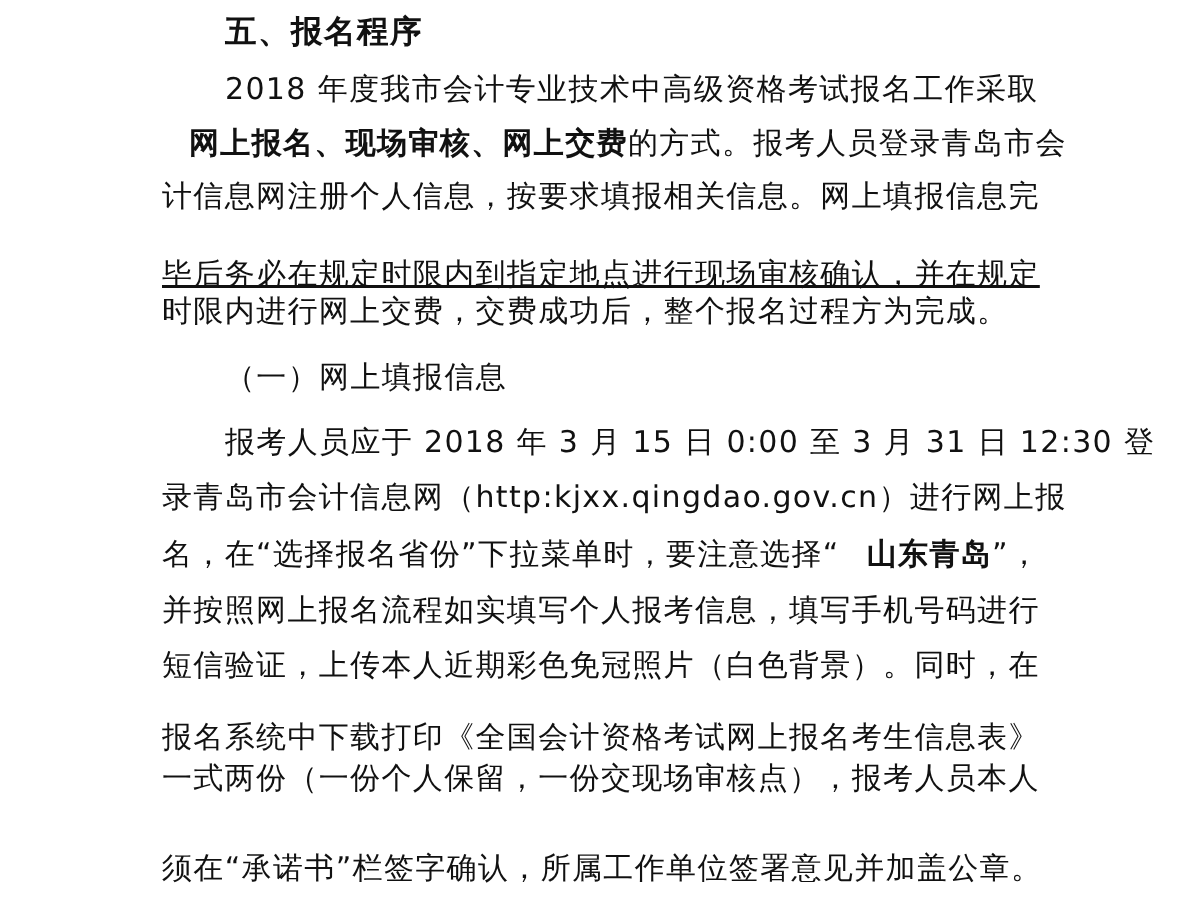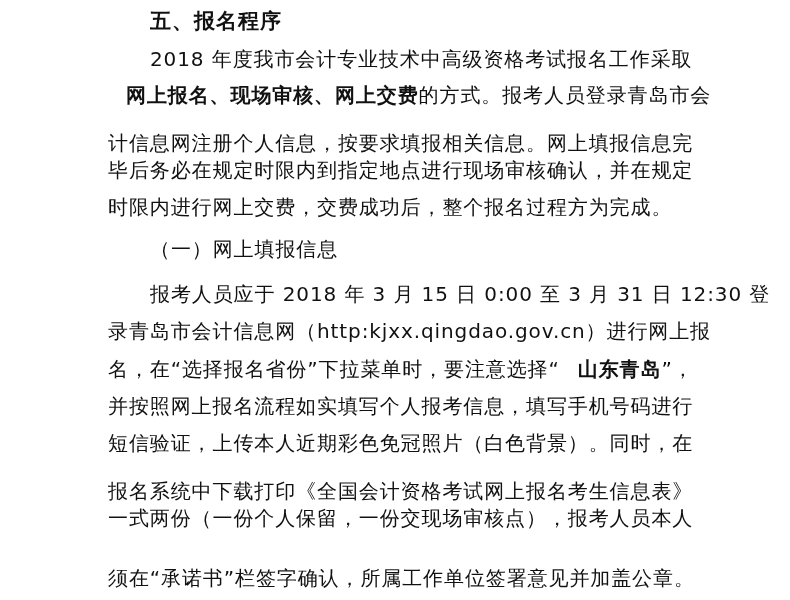--- a/index.html
+++ b/index.html
@@ -15,25 +15,25 @@
   b { font-weight: bold; margin-left: 18px; }
 </style>
 </head>
 <body>
 
 <div class="page">
   <div class="line indent h1" style="top:6px;">五、报名程序</div>
 
   <div class="line indent justify" style="top:44px;">2018 年度我市会计专业技术中高级资格考试报名工作采取</div>
   <div class="line justify" style="top:80px;"><b>网上报名、现场审核、网上交费</b><span>的方式。报考人员登录青岛市会</span></div>
-  <div class="line justify" style="top:128px;">计信息网注册个人信息，按要求填报相关信息。网上填报信息完</div>
-  <div class="line justify" style="top:155px;">毕后务必在规定时限内到指定地点进行现场审核确认，并在规定</div>
+  <div class="line justify" style="top:118px;font-family:Liberation Mono, monospace;">计信息网注册个人信息，按要求填报相关信息。网上填报信息完</div>
+  <div class="line justify" style="top:167px;text-decoration:underline;">毕后务必在规定时限内到指定地点进行现场审核确认，并在规定</div>
   <div class="line" style="top:192px;">时限内进行网上交费，交费成功后，整个报名过程方为完成。</div>
 
-  <div class="line indent" style="top:236px;font-family:Liberation Mono, monospace;">（一）网上填报信息</div>
+  <div class="line indent" style="top:236px;">（一）网上填报信息</div>
 
   <div class="line indent justify" style="top:279px;">报考人员应于 2018 年 3 月 15 日 0:00 至 3 月 31 日 12:30 登</div>
   <div class="line justify" style="top:316px;">录青岛市会计信息网（http:kjxx.qingdao.gov.cn）进行网上报</div>
   <div class="line justify" style="top:354px;"><span>名，在“选择报名省份”下拉菜单时，要注意选择“</span><b>山东青岛</b><span>”，</span></div>
   <div class="line justify" style="top:391px;">并按照网上报名流程如实填写个人报考信息，填写手机号码进行</div>
   <div class="line justify" style="top:428px;">短信验证，上传本人近期彩色免冠照片（白色背景）。同时，在</div>
   <div class="line justify" style="top:476px;">报名系统中下载打印《全国会计资格考试网上报名考生信息表》</div>
   <div class="line justify" style="top:503px;">一式两份（一份个人保留，一份交现场审核点），报考人员本人</div>
   <div class="line justify" style="top:563px;">须在“承诺书”栏签字确认，所属工作单位签署意见并加盖公章。</div>
 </div>

